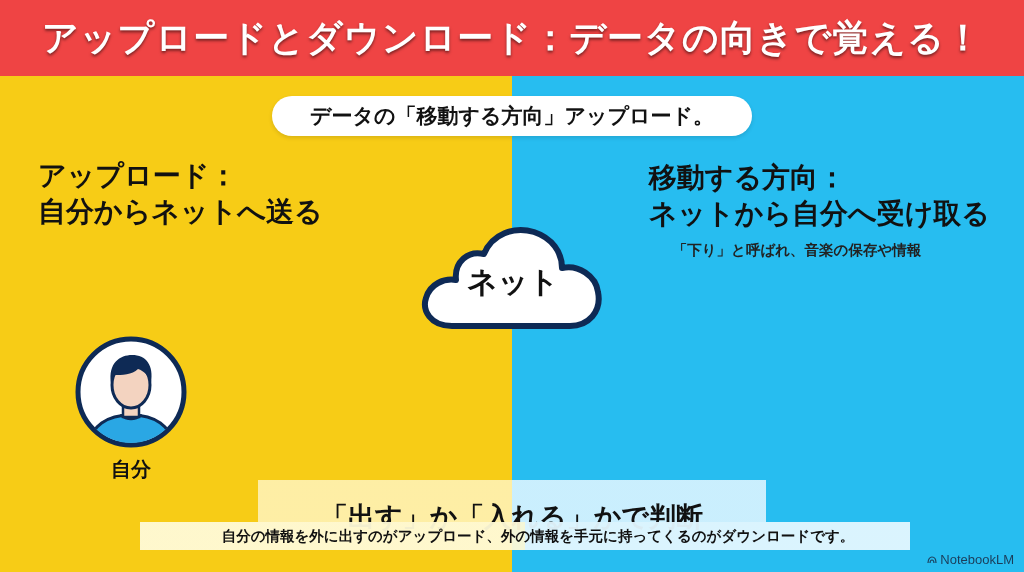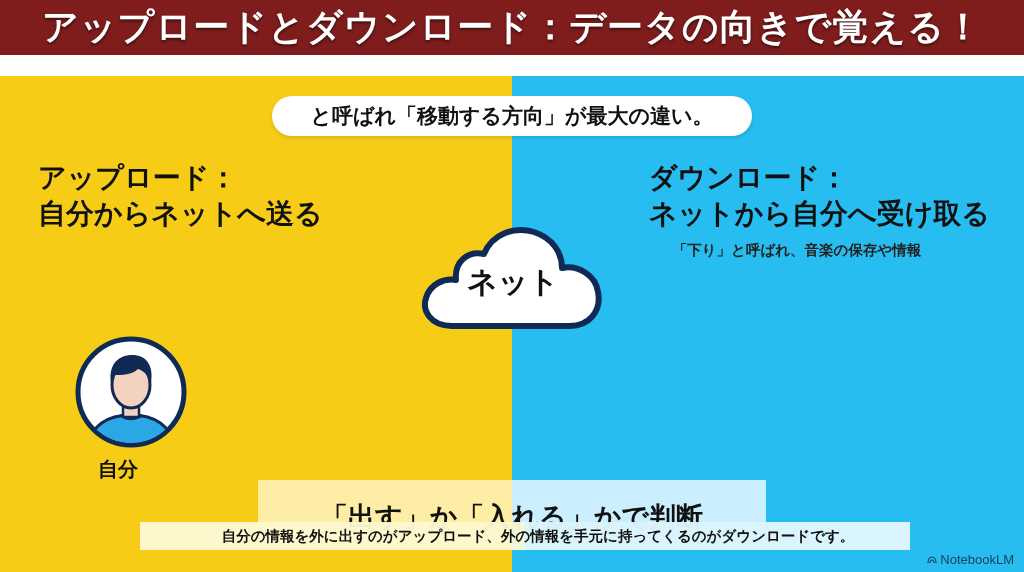--- a/index.html
+++ b/index.html
@@ -1,39 +1,39 @@
 <!DOCTYPE html>
 <html><head>
   <meta charset="utf-8">
   <style>
     html, body { margin:0; padding:0; }
     body { width:1024px; height:572px; overflow:hidden; position:relative;
            font-family:"DejaVu Sans", "Liberation Sans", sans-serif; }
     .bg-left { position:absolute; left:0; top:76px; width:512px; height:496px; background:#F7CC16; }
     .bg-right { position:absolute; left:512px; top:76px; width:512px; height:496px; background:#27BDF0; }
-    .header { position:absolute; left:0; top:0; width:1024px; height:55px; background:#7f1d1d;
+    .header { position:absolute; left:0; top:0; width:1024px; height:76px; background:#ef4444;
               display:flex; align-items:center; justify-content:center; }
     .header h1 { margin:0; color:#fff; font-size:36px; font-weight:bold; letter-spacing:1px;
                  text-shadow:0 2px 3px rgba(0,0,0,0.5); }
     .subtitle-pill { position:absolute; left:272px; top:96px; width:480px; height:40px; background:#fff;
                      border-radius:22px; display:flex; align-items:center; justify-content:center;
                      box-shadow:0 2px 4px rgba(0,0,0,0.12); }
     .subtitle-pill span { font-size:21px; font-weight:bold; color:#111; }
     .upload-block { position:absolute; left:38px; top:160px; }
-    .upload-block .title { font-size:28px; font-weight:bold; color:#111; line-height:36px; }
+    .upload-block .title { font-size:28px; font-weight:bold; color:#111; line-height:36px;font-family:Liberation Mono, monospace; }
     .upload-block .desc { margin-top:8px; font-size:14.5px; font-weight:bold; color:#222; line-height:21px; }
     .download-block { position:absolute; right:34px; top:160px; text-align:left; }
     .download-block .title { font-size:28px; font-weight:bold; color:#111; line-height:36px; }
     .download-block .desc { margin-top:8px; margin-left:24px; font-size:14.5px; font-weight:bold; color:#222; line-height:21px; }
     .download-block .desc .l2 { padding-left:14px; }
     .cloud { position:absolute; left:418px; top:222px; width:190px; height:112px; }
     .cloud-label { position:absolute; left:418px; top:262px; width:190px; text-align:center;
                    font-size:30px; font-weight:bold; color:#111; }
     .avatar { position:absolute; left:74px; top:335px; width:114px; height:114px; }
-    .avatar-label { position:absolute; left:61px; top:456px; width:114px; text-align:center;
+    .avatar-label { position:absolute; left:74px; top:456px; width:114px; text-align:center;
                     font-size:20px; font-weight:bold; color:#111; }
     .bottom-heading-bg { position:absolute; left:258px; top:480px; width:508px; height:42px;
                          background:linear-gradient(90deg, rgba(255,244,190,0.85) 0%, rgba(255,244,190,0.85) 50%, rgba(220,244,255,0.9) 50%, rgba(220,244,255,0.9) 100%); }
     .bottom-heading { position:absolute; left:258px; top:496px; width:508px; height:42px;
                       display:flex; align-items:center; justify-content:center;
                       font-size:27px; font-weight:bold; color:#111; }
     .bottom-note { position:absolute; left:140px; top:522px; width:744px; height:28px;
                    background:linear-gradient(90deg, rgba(255,250,215,0.95) 0%, rgba(255,250,215,0.95) 50%, rgba(228,247,255,0.95) 50%, rgba(228,247,255,0.95) 100%);
                    display:flex; align-items:center; justify-content:center;
                    font-size:14.5px; font-weight:bold; color:#111;padding-left:26px; }
@@ -44,33 +44,33 @@
 <body>
 
 <div class="bg-left"></div>
 <div class="bg-right"></div>
 
 <div class="header">
   <h1>アップロードとダウンロード：データの向きで覚える！</h1>
 </div>
 
 <div class="subtitle-pill">
-  <span>と呼ばれ「移動する方向」が最大の違い。</span>
+  <span>データの「移動する方向」アップロード。</span>
 </div>
 
 <div class="upload-block">
   <div class="title">
     <div>アップロード：</div>
     <div>自分からネットへ送る</div>
   </div>
 </div>
 
 <div class="download-block">
   <div class="title">
-    <div>ダウンロード：</div>
+    <div>移動する方向：</div>
     <div>ネットから自分へ受け取る</div>
   </div>
   <div class="desc">
     <div>「下り」と呼ばれ、音楽の保存や情報</div>
   </div>
 </div>
 
 <svg class="cloud" viewBox="0 0 190 112">
   <path d="M34 104 C12 104 4 88 8 76 C12 62 26 56 38 58 C36 40 50 28 66 32 C74 12 96 4 116 10 C134 16 144 30 144 46 C160 42 178 54 180 70 C184 90 170 104 152 104 Z" fill="#ffffff" stroke="#0E2A55" stroke-width="6" stroke-linejoin="round"></path>
 </svg>

